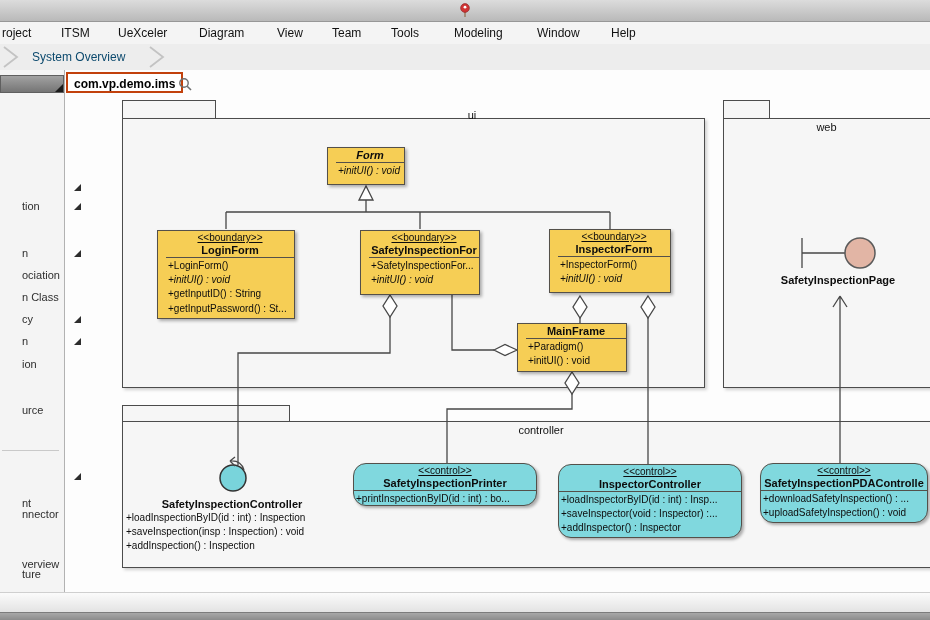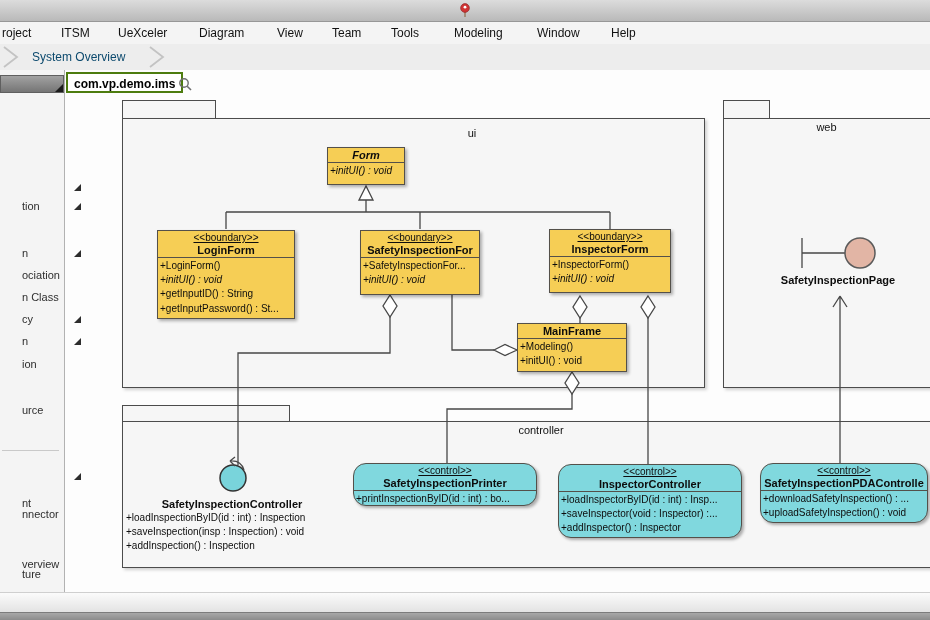--- a/index.html
+++ b/index.html
@@ -27,37 +27,37 @@
   .graybox .corner { position:absolute; right:0; bottom:0; width:0; height:0;
     border-left:8px solid transparent; border-bottom:8px solid #1c1c1c; }
   .pal-item { position:absolute; left:0; width:65px; height:18px;margin-left:20px; }
   .pal-item .lbl { position:absolute; left:2px; top:2px; white-space:nowrap; }
   .pal-arrow { position:absolute; left:54px; width:0; height:0;
     border-left:7px solid transparent; border-bottom:7px solid #2d2d2d; }
   .pal-divider { position:absolute; left:2px; width:57px; height:1px; background:#c9c9c9; }
 
   
   .etab { position:absolute; left:66px; top:72px; height:21px; padding:3px 6px 0 6px;
-    background:#fff; border:2px solid #4d7c0f; font-size:12px; font-weight:bold; color:#000;
+    background:#fff; border:2px solid #c2410c; font-size:12px; font-weight:bold; color:#000;
     z-index:5; white-space:nowrap; }
 
   
   .canvas { position:absolute; left:65px; top:70px; width:865px; height:522px; background:#fdfdfd; }
   .pkg { position:absolute; background:#f6f6f6; border:1.5px solid #4c4c4c;
     box-shadow:2px 2px 3px rgba(0,0,0,0.18); z-index:1; }
   .pkg-tab { position:absolute; background:#f6f6f6; border:1.5px solid #4c4c4c; border-bottom:none;
     z-index:1; }
   .pkg-label { position:absolute; text-align:center; font-size:11px; color:#111; z-index:2; }
 
   svg.wires { position:absolute; left:0; top:0; width:930px; height:620px; z-index:2; pointer-events:none; }
 
   
   .cls { position:absolute; border:1.4px solid #54504a; box-shadow:2px 2px 3px rgba(0,0,0,0.3);
     z-index:3; font-size:10px; color:#0d0d0d; }
-  .yellow { background:#f6ce55; }
+  .yellow { background:#f6ce55;padding-left:8px; }
   .cyan { background:#80d8de;border-radius:13px; }
   .cls-head { border-bottom:1.2px solid #54504a; text-align:center; padding-top:1px; overflow:hidden; }
   .stereo { font-size:10px; line-height:12px; white-space:nowrap;text-decoration:underline; }
   .cls-name { font-size:11px; font-weight:bold; line-height:13px; white-space:nowrap; }
   .cls-ops { padding:1px 2px 0 2px; }
   .op { line-height:14.2px; white-space:nowrap; }
   .it { font-style:italic; }
 
   .free-label { position:absolute; z-index:3; color:#0d0d0d; }
   .fl-name { font-size:11px; font-weight:bold; text-align:center; white-space:nowrap; }
@@ -165,21 +165,21 @@
   <div class="etab">
     <span>com.vp.demo.ims</span>
   </div>
   <svg style="position:absolute;left:177px;top:76px;z-index:5" width="20" height="20">
     <circle cx="7" cy="7" r="4.2" fill="none" stroke="#6e6e6e" stroke-width="1.4"></circle>
     <line x1="10.2" y1="10.2" x2="14" y2="14" stroke="#6e6e6e" stroke-width="1.6"></line>
   </svg>
 
   <div class="pkg-tab" style="left:122px;top:100px;width:94px;height:18px"></div>
   <div class="pkg" style="left:122px;top:118px;width:583px;height:270px"></div>
-  <div class="pkg-label" style="left:122px;top:127px;width:700px">ui</div>
+  <div class="pkg-label" style="left:122px;top:109px;width:700px">ui</div>
 
   <div class="pkg-tab" style="left:723px;top:100px;width:47px;height:18px"></div>
   <div class="pkg" style="left:723px;top:118px;width:212px;height:270px"></div>
   <div class="pkg-label" style="left:723px;top:121px;width:207px">web</div>
 
   <div class="pkg-tab" style="left:122px;top:405px;width:168px;height:16px"></div>
   <div class="pkg" style="left:122px;top:421px;width:812px;height:147px"></div>
   <div class="pkg-label" style="left:122px;top:424px;width:838px">controller</div>
 
   <svg class="wires" viewBox="0 0 930 620">
@@ -272,21 +272,21 @@
       <div class="op">+InspectorForm()</div>
       <div class="op it">+initUI() : void</div>
     </div>
   </div>
 
   <div class="cls yellow" style="left:517px;top:323px;width:110px;height:49px">
     <div class="cls-head">
       <div class="cls-name">MainFrame</div>
     </div>
     <div class="cls-ops">
-      <div class="op">+Modeling()</div>
+      <div class="op">+Paradigm()</div>
       <div class="op">+initUI() : void</div>
     </div>
   </div>
 
   <div class="free-label fl-name" style="left:738px;top:274px;width:200px">SafetyInspectionPage</div>
 
   <div class="free-label" style="left:118px;top:498px;width:228px">
     <div class="fl-name">SafetyInspectionController</div>
     <div class="fl-ops" style="padding-left:8px;margin-top:1px">
       <div class="op">+loadInspectionByID(id : int) : Inspection</div>

